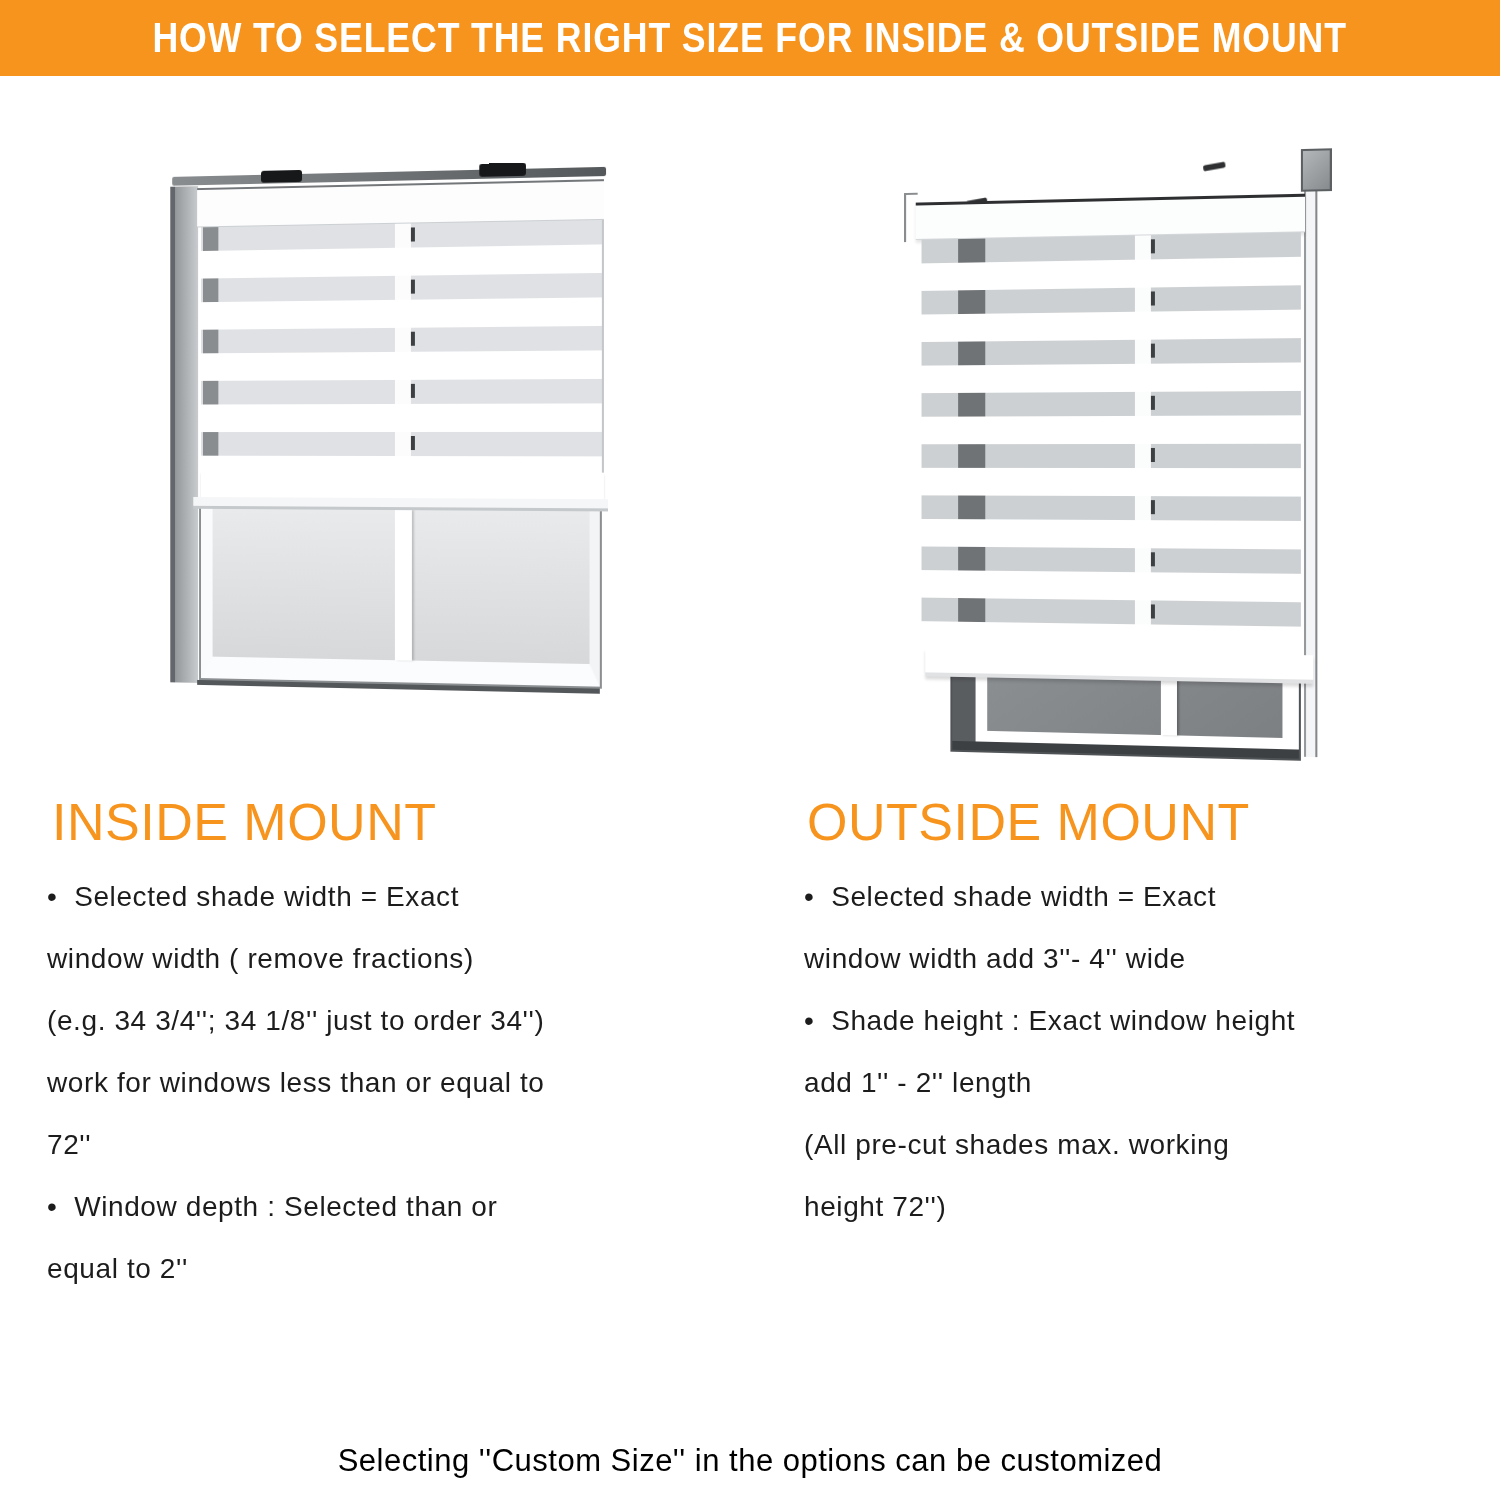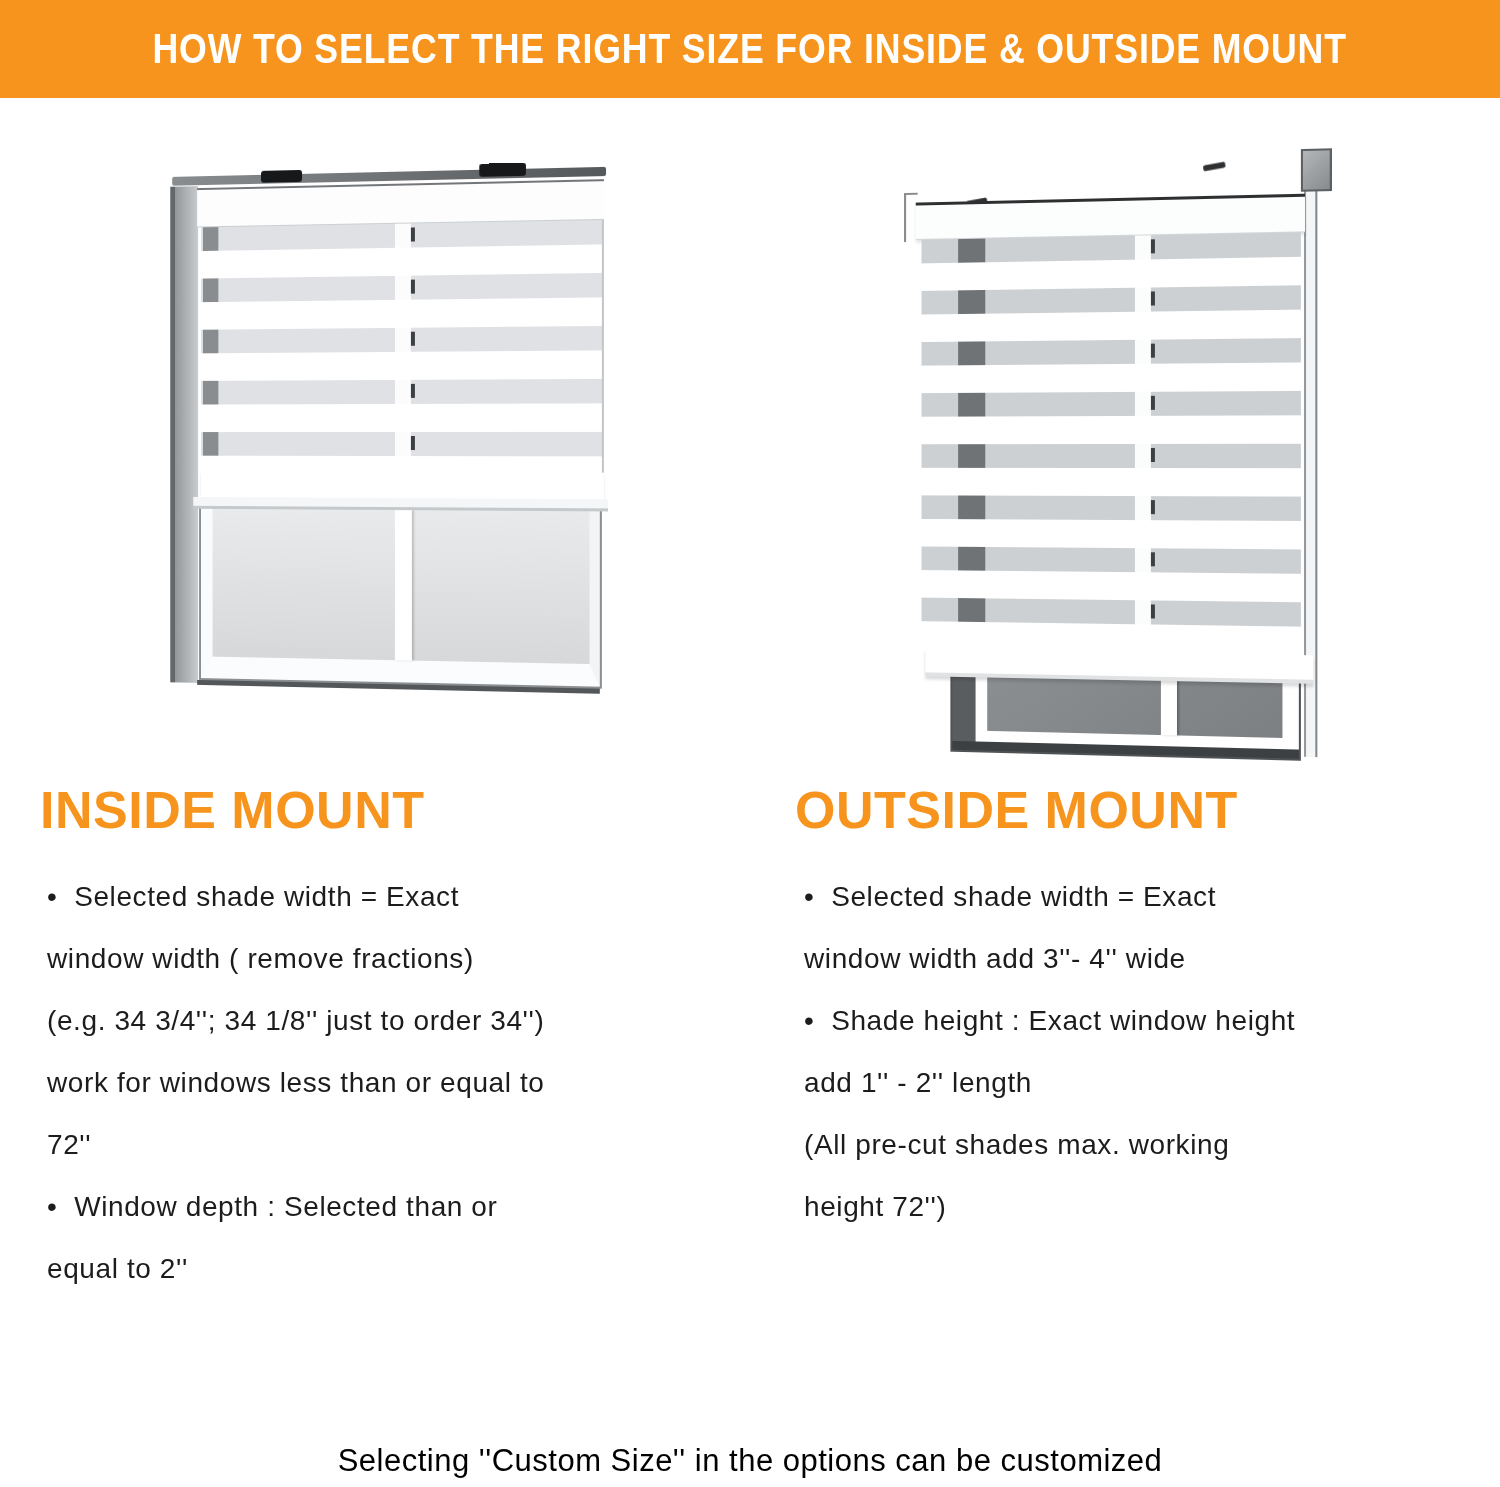--- a/index.html
+++ b/index.html
@@ -1,26 +1,26 @@
 <!DOCTYPE html>
 <html style="--banner-bg: #F7941D; --heading: #F7941D; --text: #1C1C1C; --background: #FFFFFF;"><head>
 <meta charset="utf-8">
 <style>
   html,body{margin:0;padding:0;background:#fff;}
   .page{position:relative;width:1500px;height:1487px;background:var(--background,#fff);
         font-family:"Liberation Sans",sans-serif;overflow:hidden;}
 
   
-  .banner{position:absolute;left:0;top:0;width:1500px;height:98px;
+  .banner{position:absolute;left:0;top:0;width:1500px;height:76px;
           background:var(--banner-bg,#F7941D);display:flex;align-items:center;justify-content:center;}
   .banner-title{color:#fff;font-weight:bold;font-size:42px;letter-spacing:1px;
                 white-space:nowrap;transform:scaleX(.85);transform-origin:center;}
 
   
-  .mount-heading{position:absolute;margin:0;font-size:52px;font-weight:bold;
+  .mount-heading{position:absolute;margin:12px;font-size:52px;font-weight:normal;
                  color:var(--heading,#F7941D);letter-spacing:.5px;line-height:56px;}
   .h-inside{left:40px;top:782px;}
   .h-outside{left:795px;top:782px;text-align:right;}
 
   
   .col{position:absolute;top:866px;color:var(--text,#1c1c1c);font-size:28px;letter-spacing:.6px;margin-left:22px;}
   .col-left{left:25px;width:730px;}
   .col-right{left:782px;width:710px;}
   .line{display:block;height:62px;line-height:62px;white-space:pre;}
 

